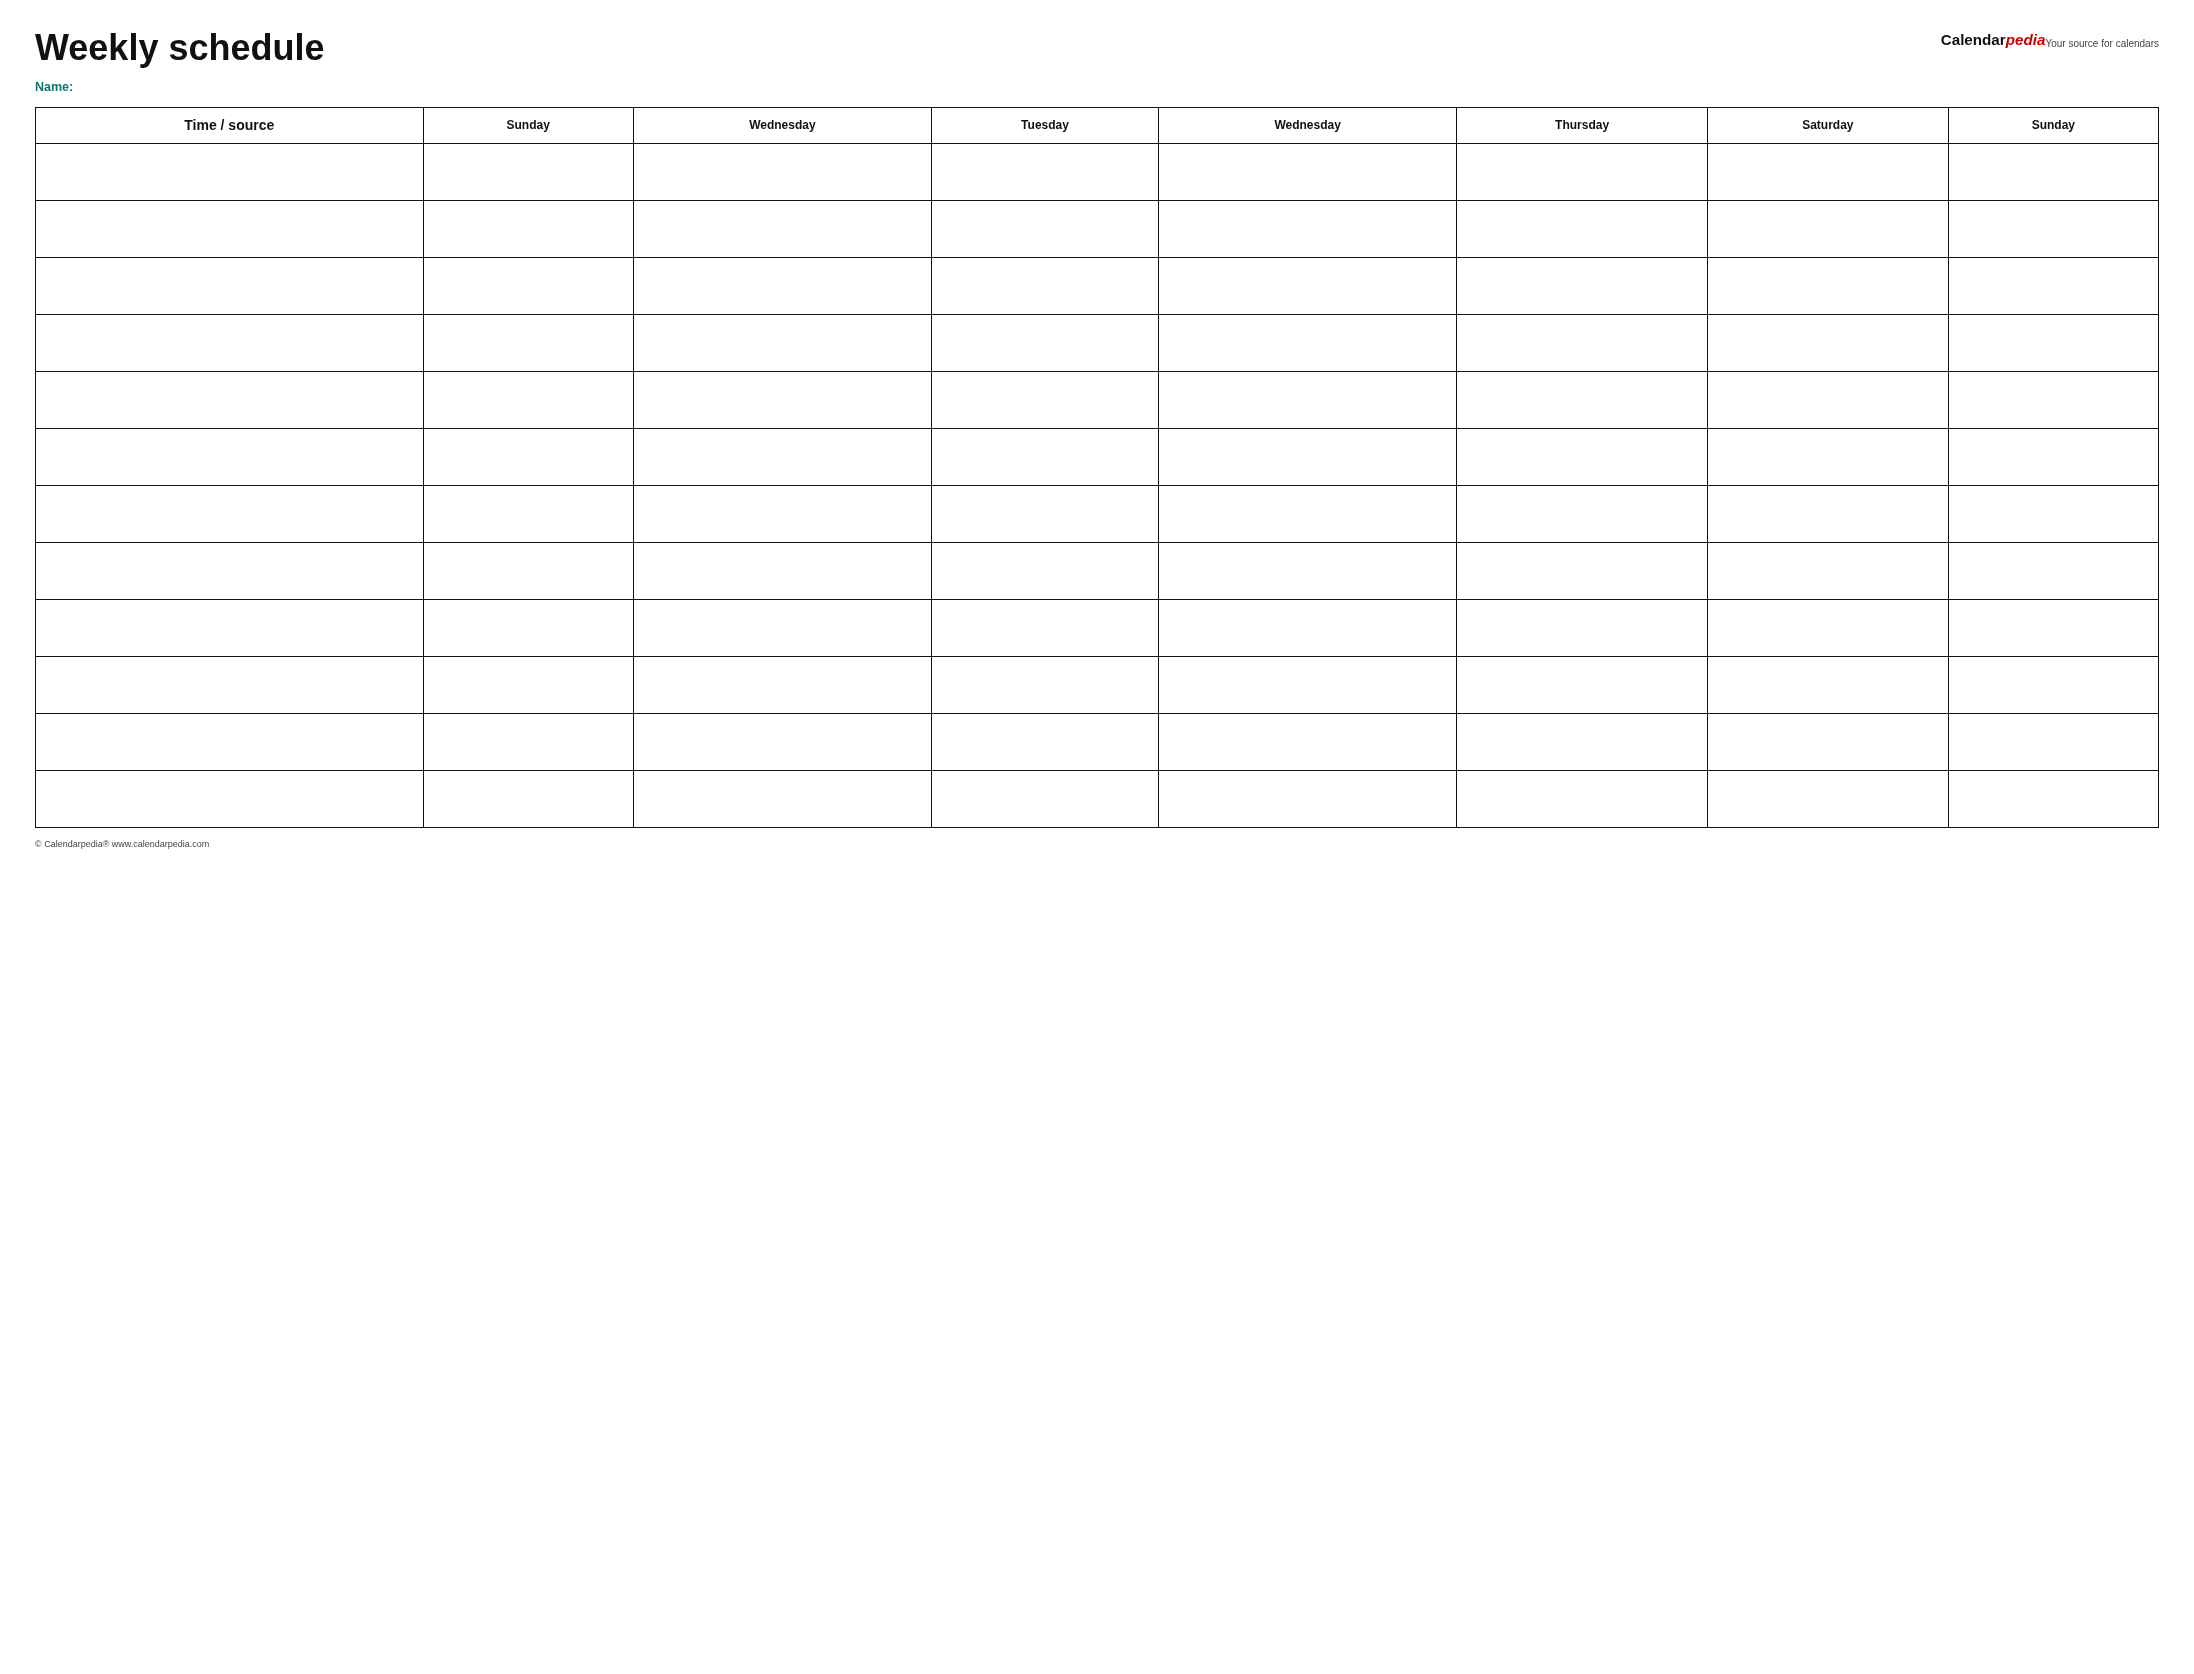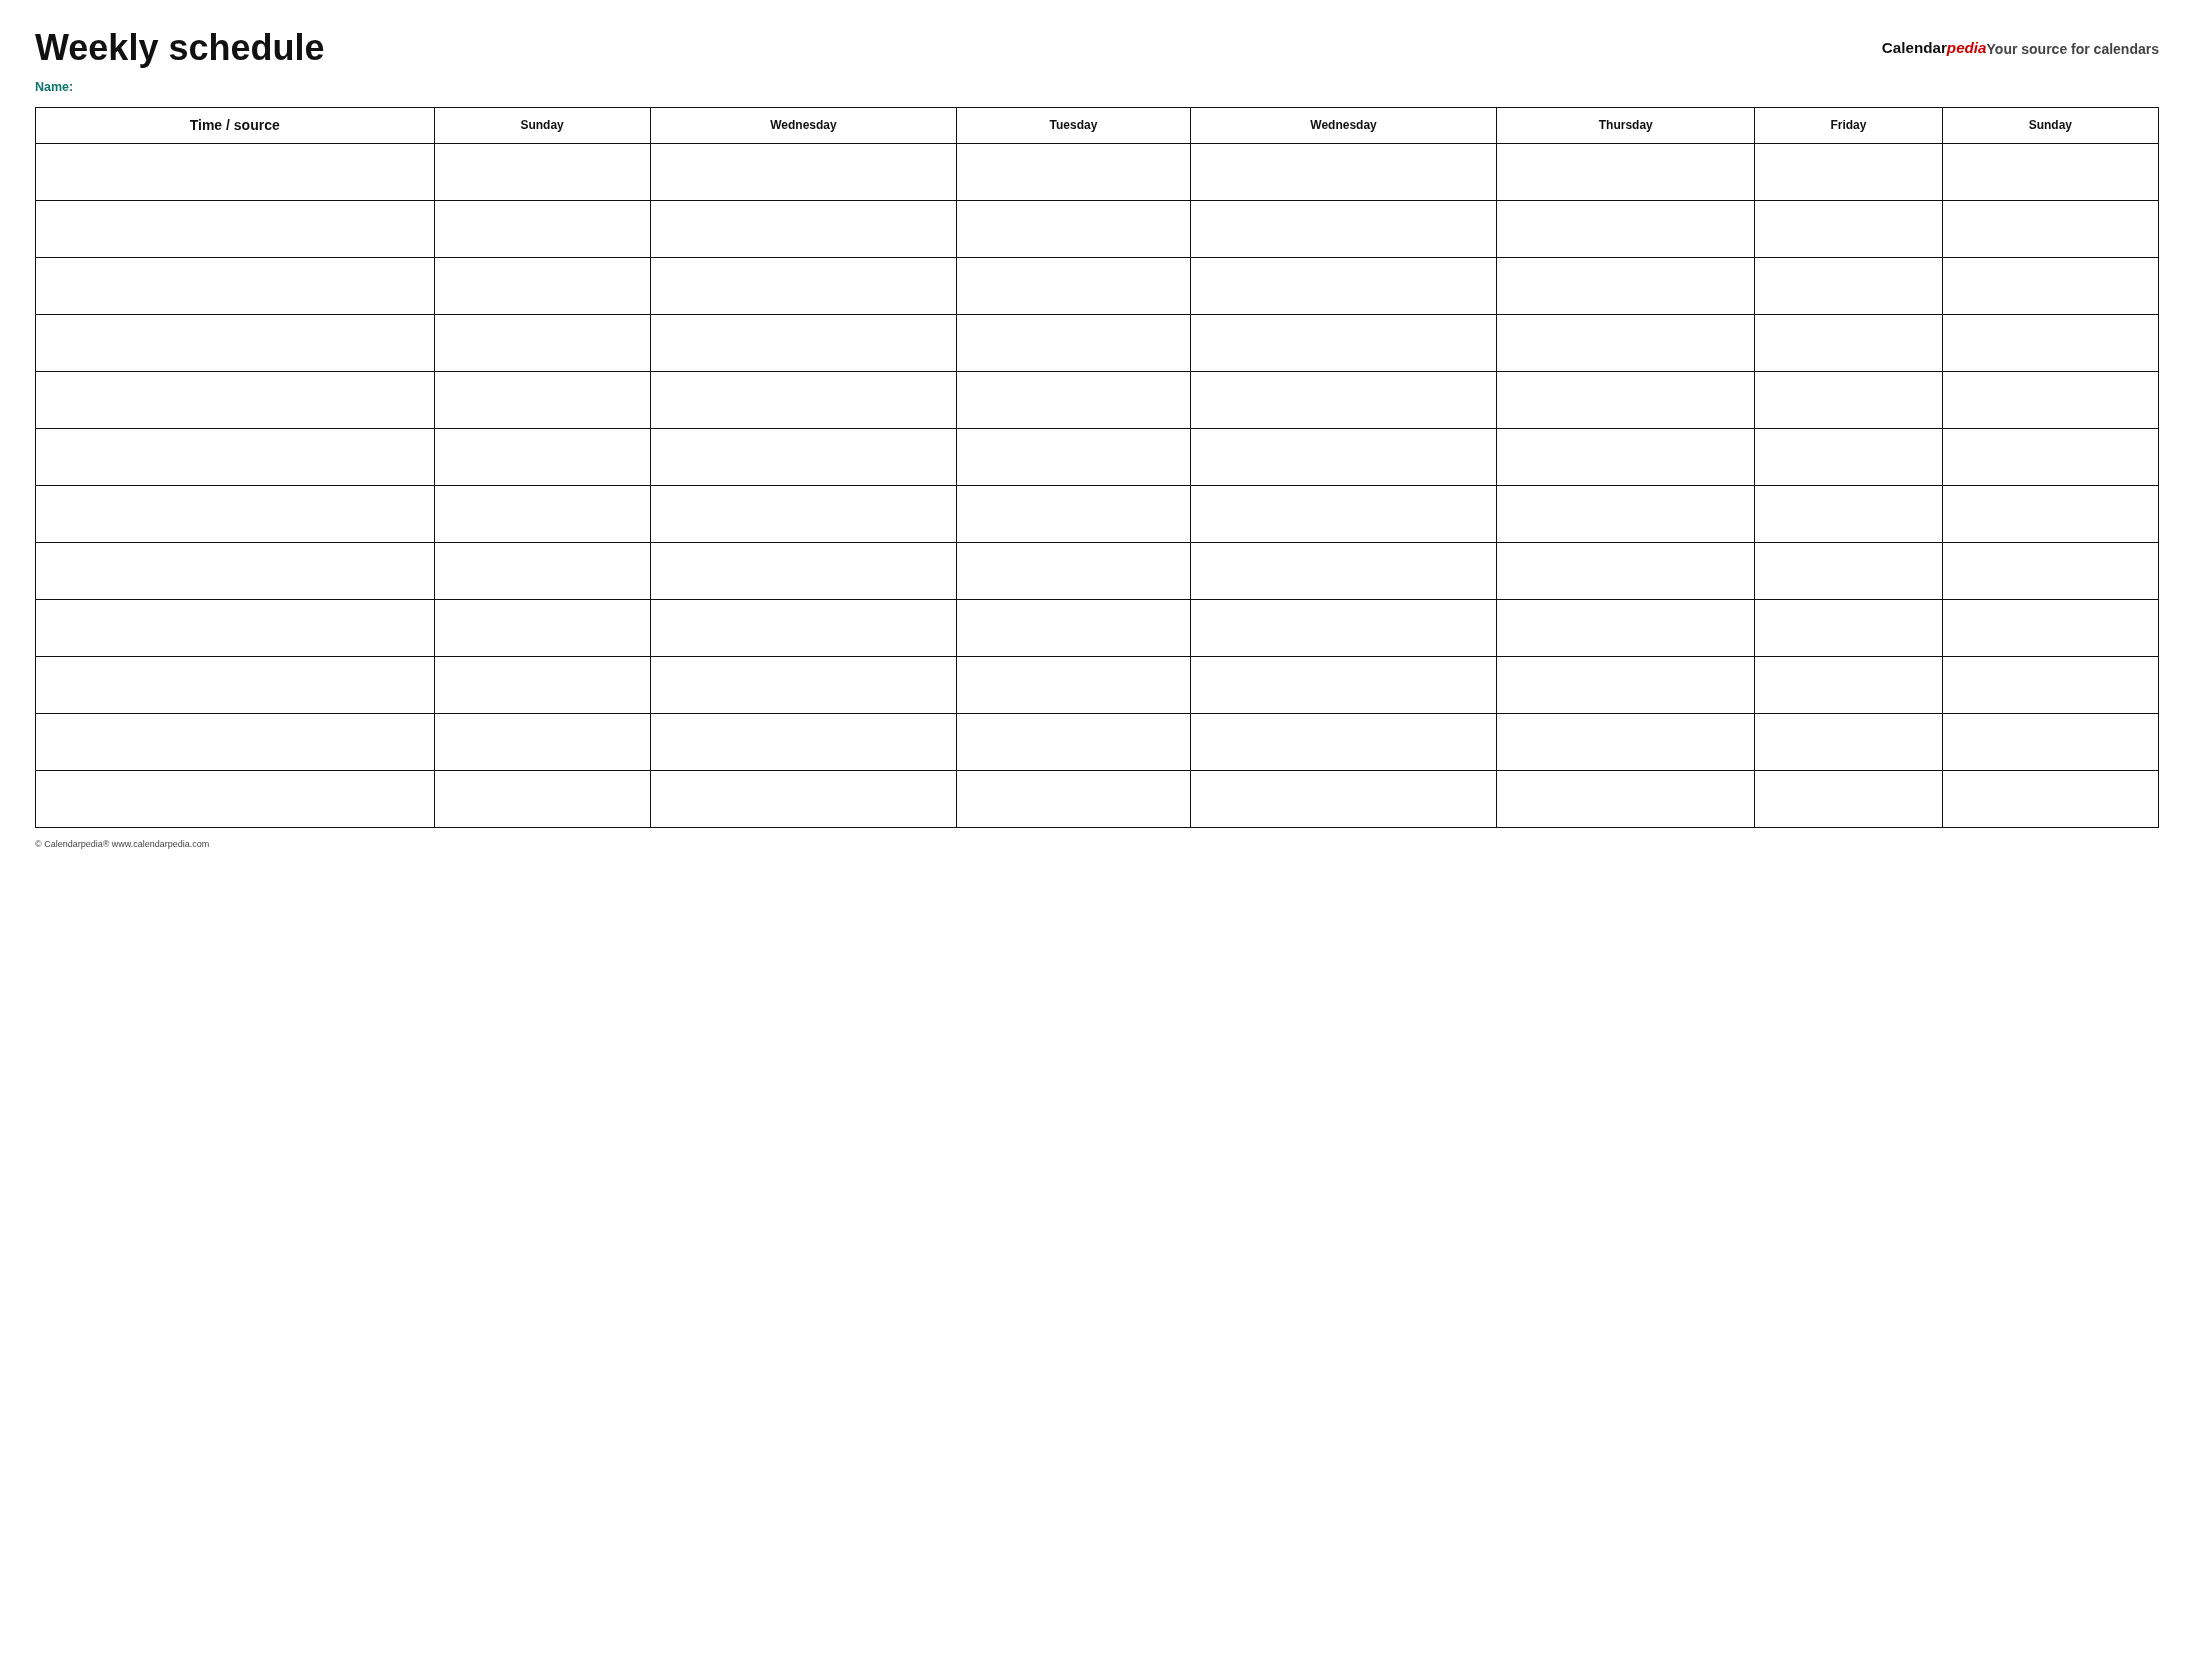--- a/index.html
+++ b/index.html
@@ -49,24 +49,23 @@
       font-weight: 700;
     }
 
     .logo-text span.black-bold {
       font-weight: 700;
       font-style: normal;
       color: #111111;
     }
 
     .logo-subtitle {
-      font-size: 14px;
+      font-size: 10px;
       color: #444444;
-      margin-top: 10px;
-      font-weight: bold;
+      margin-top: 4px;
     }
 
     .name-row {
       font-size: 12.5px;
       font-weight: 700;
       color: #0f766e;
       margin-bottom: 12.5px;
     }
 
     .schedule-table {
@@ -123,21 +122,21 @@
 
 <table class="schedule-table">
   <thead>
     <tr>
       <th class="time-header">Time / source</th>
       <th>Sunday</th>
       <th>Wednesday</th>
       <th>Tuesday</th>
       <th>Wednesday</th>
       <th>Thursday</th>
-      <th>Friday</th>
+      <th>Saturday</th>
       <th>Sunday</th>
     </tr>
   </thead>
   <tbody id="schedule-body">
   <tr>
         <td></td>
         <td></td>
         <td></td>
         <td></td>
         <td></td>

